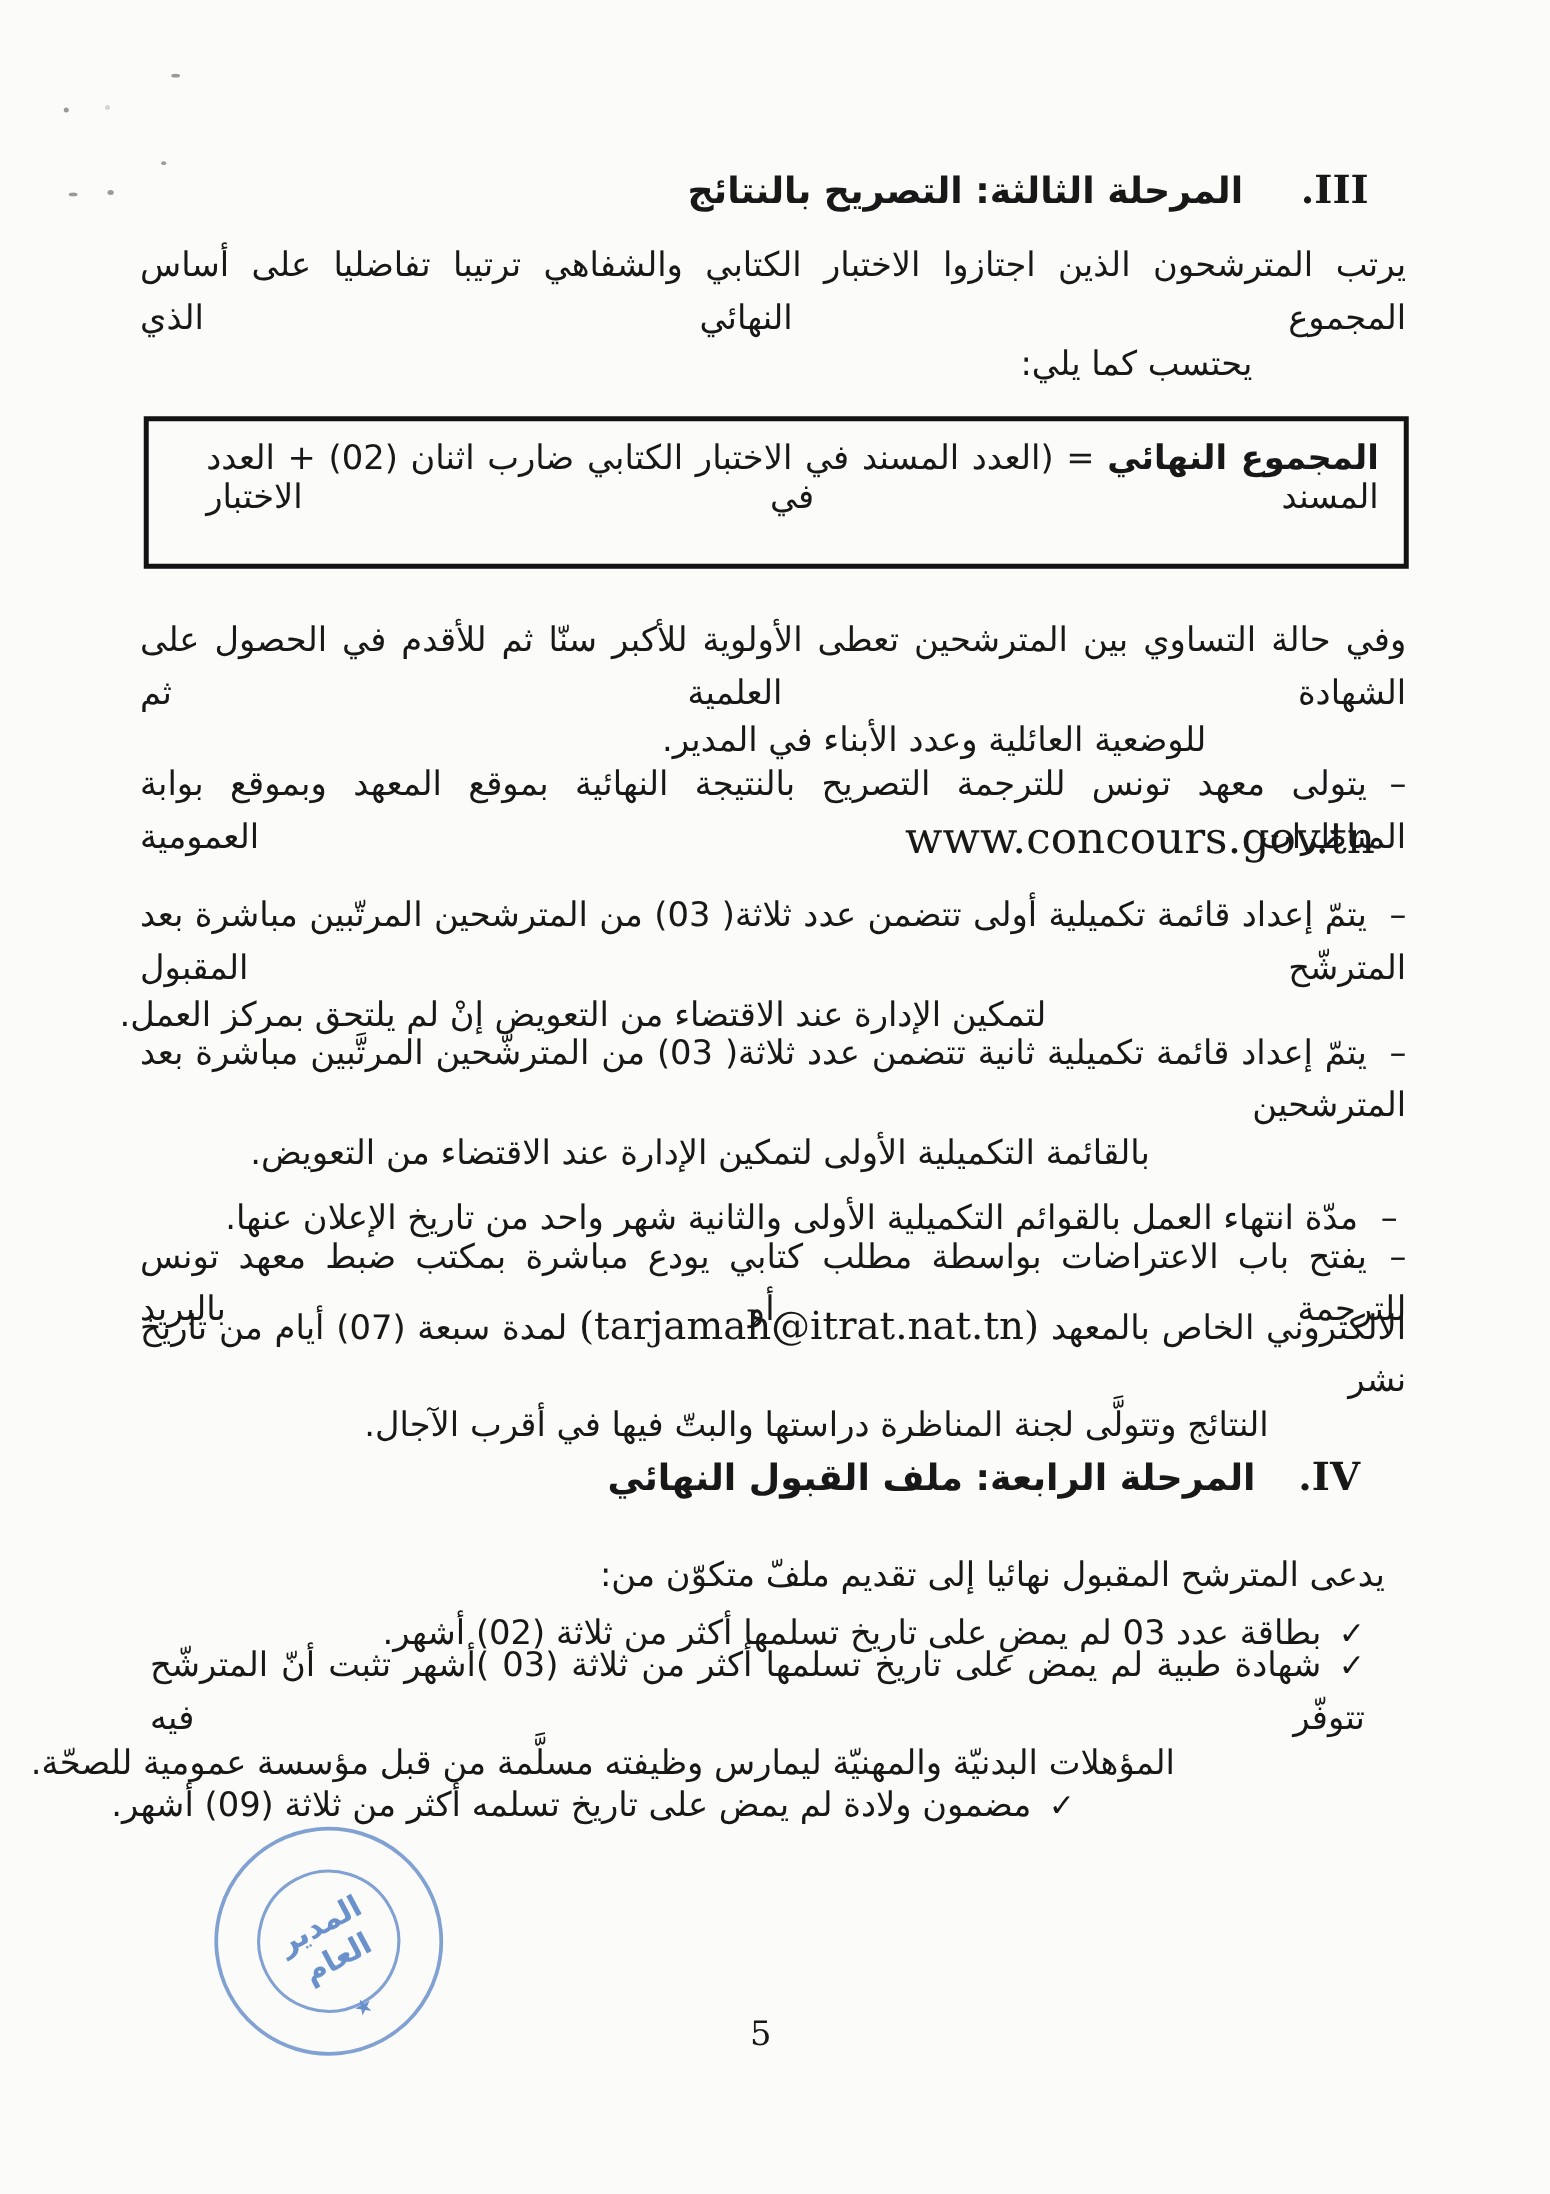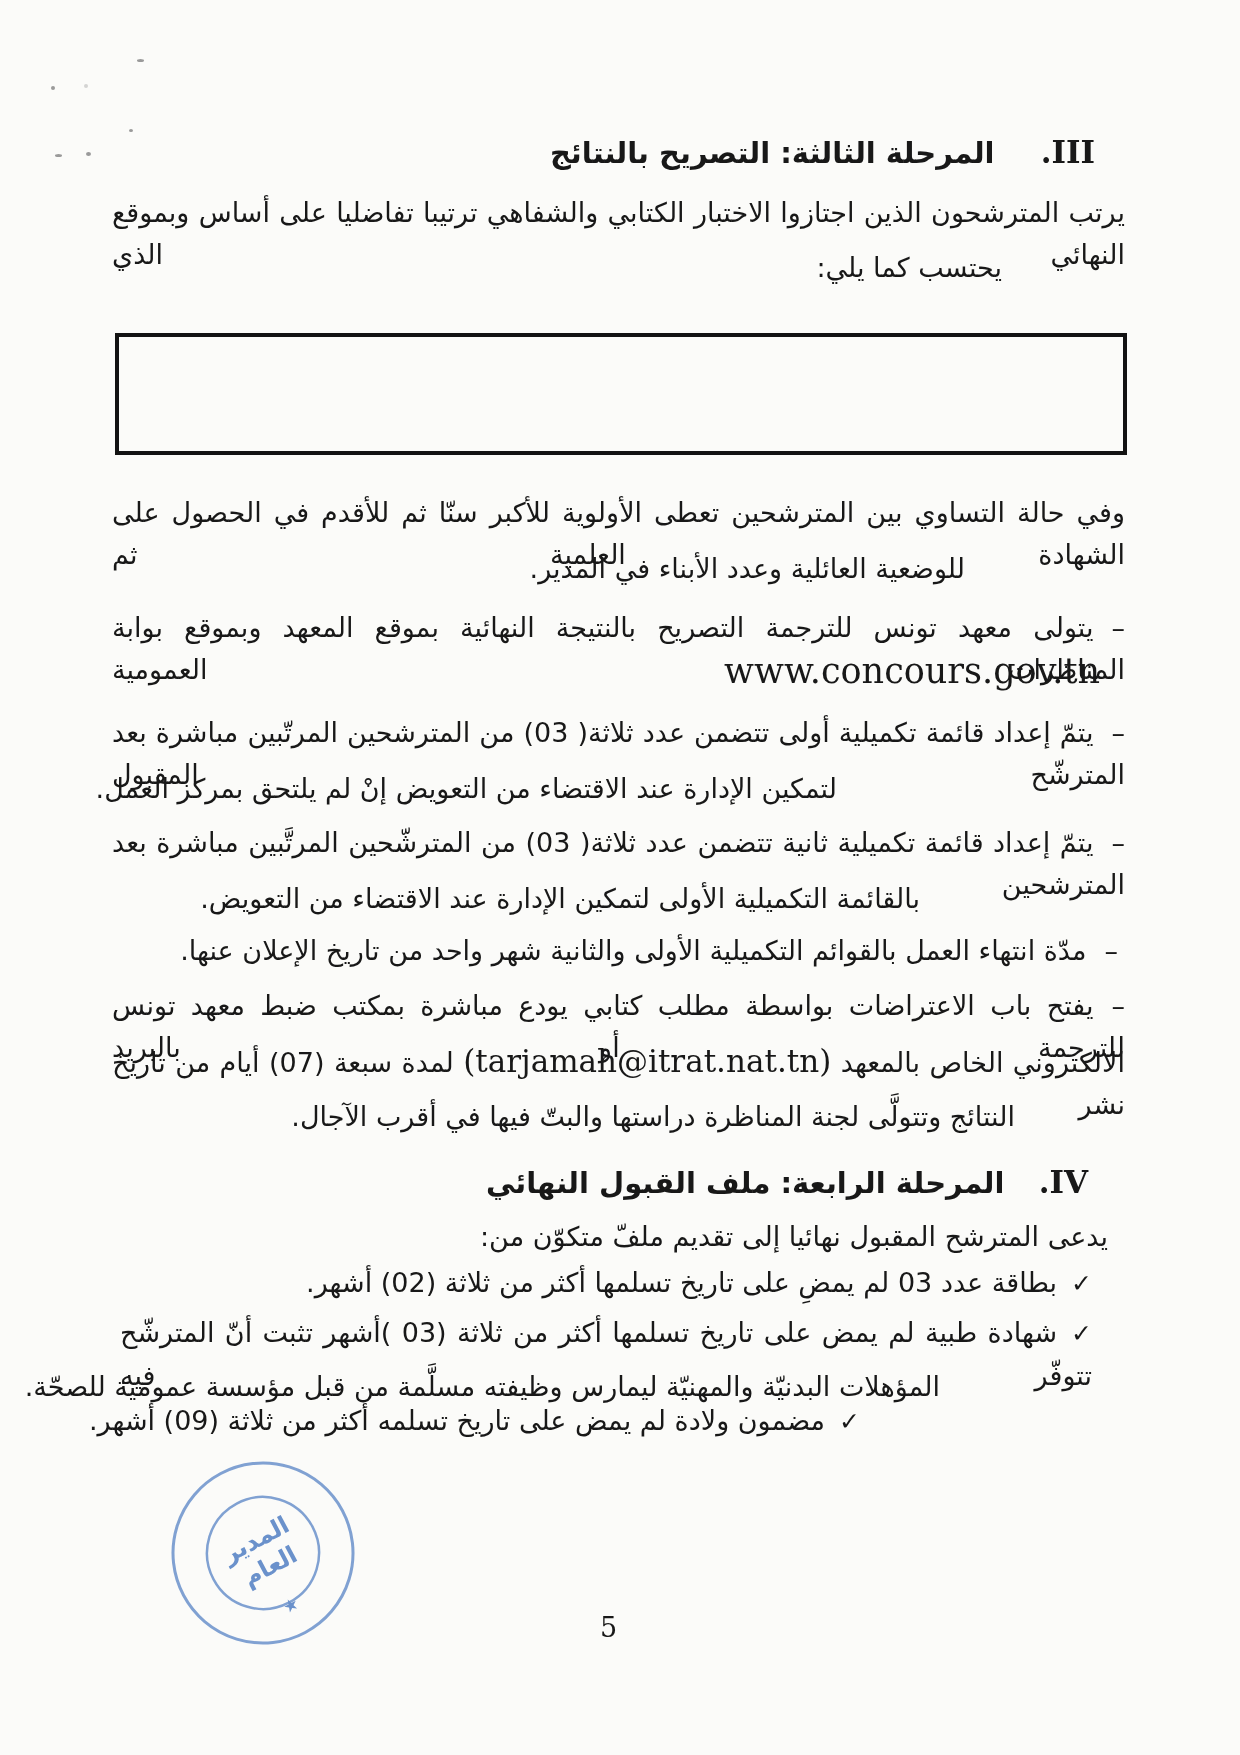--- a/index.html
+++ b/index.html
@@ -17,21 +17,21 @@
     font-size:27px;
     line-height:42px;
     white-space:nowrap;
   }
   .l-full{
     left:112px;width:1013px;
     white-space:normal;
     text-align:justify;
     text-align-last:justify;
   }
-  .l-right{text-align:left;}
+  .l-right{text-align:left;margin-top:24px;}
   .bold{font-weight:bold;}
   .heading{font-size:29px;font-weight:bold;}
   .roman{font-family:"DejaVu Serif",serif;font-size:31px;font-weight:bold;}
   .latin-serif{font-family:"DejaVu Serif",serif;direction:ltr;}
   .dash{display:inline-block;margin-left:18px;}
   .check{display:inline-block;margin-left:14px;font-size:25px;}
   .email{font-family:"DejaVu Serif",serif;font-size:31px;}
   
   .formula-box{
     position:absolute;left:115px;top:333px;
@@ -55,24 +55,28 @@
 <div class="speck" style="left:129px;top:129px;width:4px;height:3px;"></div>
 <div class="speck" style="left:55px;top:154px;width:7px;height:3px;"></div>
 <div class="speck" style="left:86px;top:152px;width:5px;height:4px;"></div>
 
 <div class="line heading" style="top:131px;right:145px;">
   <span class="roman">III.</span>
   <span style="display:inline-block;width:26px;"></span>
   <span>المرحلة الثالثة: التصريح بالنتائج</span>
 </div>
 
-<div class="line l-full" style="top:192px;">يرتب المترشحون الذين اجتازوا الاختبار الكتابي والشفاهي ترتيبا تفاضليا على أساس وبموقع النهائي الذي</div>
+<div class="line l-full" style="top:192px;">يرتب المترشحون الذين اجتازوا الاختبار الكتابي والشفاهي ترتيبا تفاضليا على أساس المجموع النهائي الذي</div>
 <div class="line l-right" style="top:247px;right:238px;">يحتسب كما يلي:</div>
 
 <div class="formula-box">
+  <div class="fline f1">
+    <span class="bold">المجموع النهائي</span>
+    <span>= (العدد المسند في الاختبار الكتابي ضارب اثنان (02) + العدد المسند في الاختبار</span>
+  </div>
 </div>
 
 <div class="line l-full" style="top:492px;">وفي حالة التساوي بين المترشحين تعطى الأولوية للأكبر سنّا ثم للأقدم في الحصول على الشهادة العلمية ثم</div>
 <div class="line l-right" style="top:548px;right:275px;">للوضعية العائلية وعدد الأبناء في المدير.</div>
 
 <div class="line l-full" style="top:607px;">
   <span class="dash">–</span><span>يتولى معهد تونس للترجمة التصريح بالنتيجة النهائية بموقع المعهد وبموقع بوابة المناظرات العمومية</span>
 </div>
 <div class="line latin-serif" style="top:650px;right:140px;font-size:35px;">www.concours.gov.tn</div>
 

